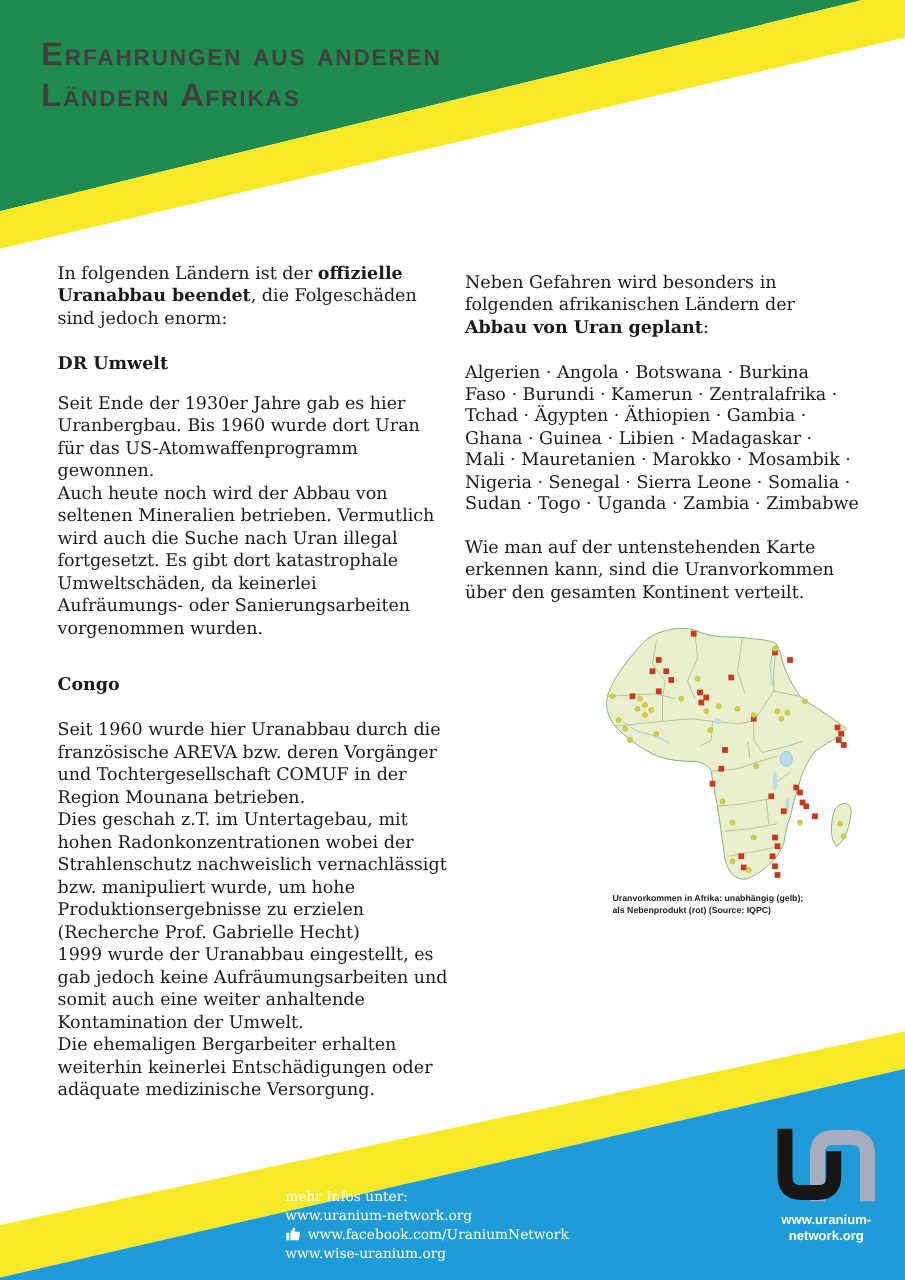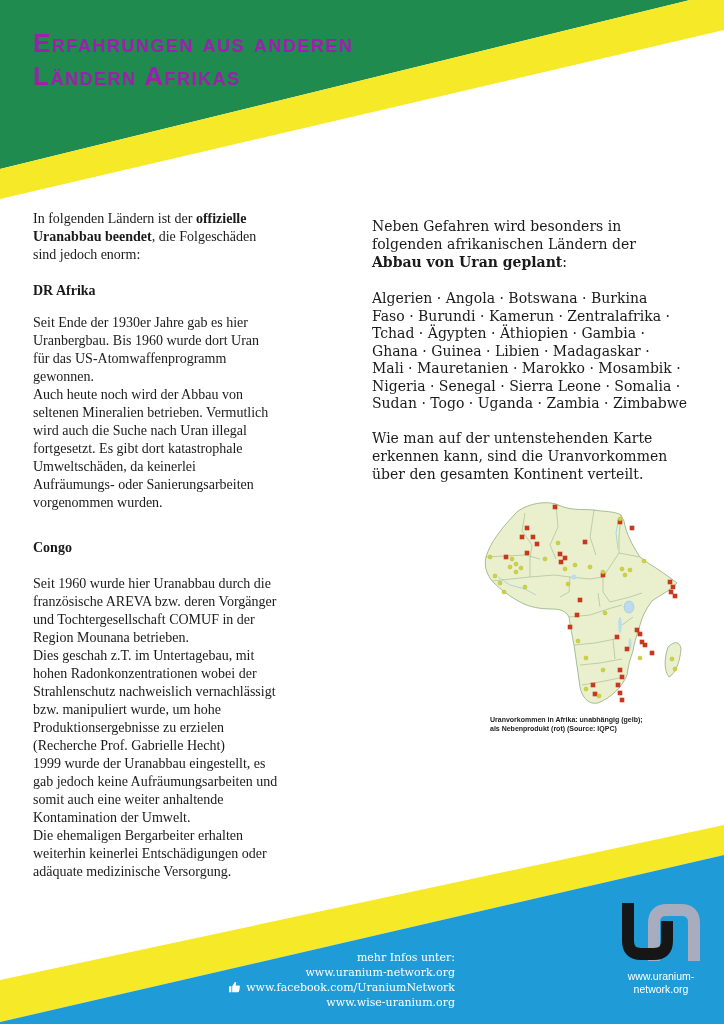--- a/index.html
+++ b/index.html
@@ -2,59 +2,59 @@
 <html><head>
 <meta charset="utf-8">
 <style>
   html,body{margin:0;padding:0;background:#e8e8e8;}
   .page{position:relative;width:724px;height:1024px;background:#ffffff;overflow:hidden;
         font-family:"DejaVu Serif",serif;color:#1a1a1a;margin:0 auto;}
   svg{display:block;}
   .layer{position:absolute;left:0;}
   .hdr-svg{top:0;}
   .ftr-svg{top:814px;}
-  .title{position:absolute;left:33px;top:27px;color:#a21caf;
+  .title{position:absolute;left:33px;top:27px;color:#404040;
          font-family:"Liberation Sans",sans-serif;font-variant:small-caps;
          font-weight:600;font-size:26px;line-height:33px;letter-spacing:1.5px;white-space:pre;}
   .body-block{position:absolute;font-size:14px;line-height:18px;white-space:pre;}
   .body-block b{font-weight:bold;}
-  .col-l{left:33px;width:335px;font-family:Liberation Serif, serif;}
+  .col-l{left:46px;width:335px;}
   .col-r{left:372px;width:335px;}
   .sec-head{font-weight:bold;}
   .country-list{line-height:17.5px;}
   .map-caption{position:absolute;left:490px;top:715px;
                font-family:"Liberation Sans",sans-serif;font-weight:bold;
                font-size:7px;line-height:9px;white-space:pre;color:#222;}
-  .ftr-links{position:absolute;right:269px;top:951px;text-align:right;color:#fff;
+  .ftr-links{position:absolute;right:269px;top:951px;color:#fff;
              font-size:11px;line-height:14.5px;white-space:pre;}
   .ftr-links .lnk{color:#fff;text-decoration:none;}
   .fb-ic{display:inline-block;vertical-align:-2px;margin-right:5px;}
   .ftr-mission{position:absolute;right:101px;top:921px;text-align:right;color:#fff;
                font-size:10.5px;line-height:12px;white-space:pre;}
   .logo-wrap{position:absolute;left:618px;top:899px;width:86px;text-align:center;}
   .logo-url{margin-top:5px;color:#fff;font-family:"Liberation Sans",sans-serif;
-            font-weight:normal;font-size:10.5px;line-height:12.5px;white-space:pre;text-align:center;}
+            font-weight:bold;font-size:10.5px;line-height:12.5px;white-space:pre;text-align:center;}
 </style>
 </head>
 <body>
 
 <div class="page">
 
   <svg class="layer hdr-svg" width="724" height="200" viewBox="0 0 724 200">
     <polygon points="0,0 690,0 0,169" fill="#1f8b4f"></polygon>
     <polygon points="690,0 724,0 724,30 0,199 0,169" fill="#f6e928"></polygon>
   </svg>
   <div class="title">Erfahrungen aus anderen
 Ländern Afrikas</div>
 
   <div class="body-block col-l" style="top:210px;"><span>In folgenden Ländern ist der </span><b>offizielle
 Uranabbau beendet</b><span>, die Folgeschäden
 sind jedoch enorm:</span></div>
 
-  <div class="body-block col-l sec-head" style="top:282px;">DR Afrika</div>
+  <div class="body-block col-l sec-head" style="top:282px;">DR Umwelt</div>
   <div class="body-block col-l" style="top:314px;">Seit Ende der 1930er Jahre gab es hier
 Uranbergbau. Bis 1960 wurde dort Uran
 für das US-Atomwaffenprogramm
 gewonnen.
 Auch heute noch wird der Abbau von
 seltenen Mineralien betrieben. Vermutlich
 wird auch die Suche nach Uran illegal
 fortgesetzt. Es gibt dort katastrophale
 Umweltschäden, da keinerlei
 Aufräumungs- oder Sanierungsarbeiten

